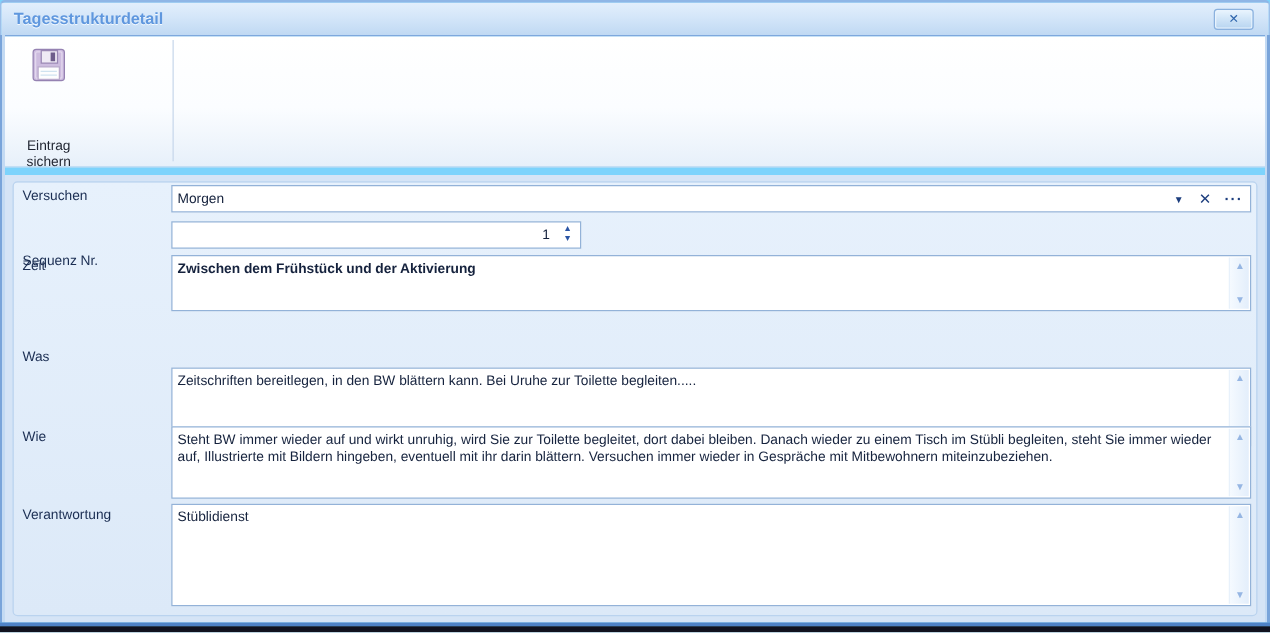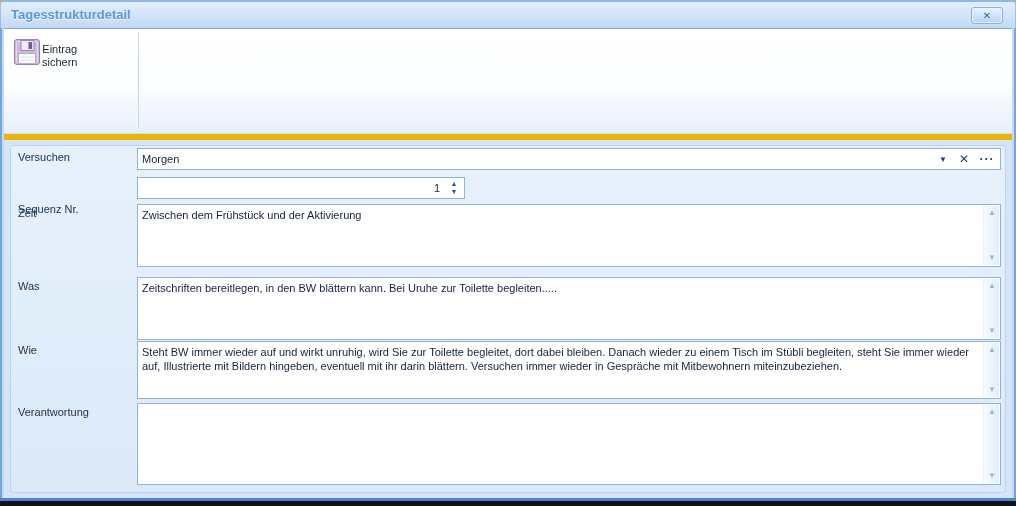--- a/index.html
+++ b/index.html
@@ -1,21 +1,21 @@
 <!DOCTYPE html>
 <html><head>
 <meta charset="utf-8">
 <style>
   * { margin:0; padding:0; box-sizing:border-box; }
   html,body { background:#ffffff; }
   body { font-family:"Liberation Sans","DejaVu Sans",sans-serif; }
 
   .window {
     position:relative; width:1016px; height:506px; overflow:hidden;
-    background:#eab308;
+    background:#7dd3fc;
   }
 
   
   .titlebar {
     position:absolute; top:0; left:0; width:1016px; height:28px;
     background:linear-gradient(#e3effc 0%, #d4e6f9 45%, #c0d9f3 100%);
     border-top:2px solid #8fb6e6;
     border-left:1px solid #9dbfe9; border-right:1px solid #9dbfe9;
     border-radius:4px 4px 0 0;
   }
@@ -46,22 +46,22 @@
     position:absolute; left:4px; right:4px; top:28px; height:106px;
     background:linear-gradient(#ffffff 0%, #fbfdff 55%, #e7f0fa 100%);
     border-top:1px solid #7ea8dd;
     border-bottom:1px solid #cfdff2;
   }
   .ribbon-sep {
     position:absolute; left:134px; top:3px; bottom:4px; width:1px;
     background:#c7d8ec;
   }
   .ribbon-btn {
-    position:absolute; top:4px; display:flex; 
-    align-items:center; cursor:pointer; padding-top:4px;
+    position:absolute; top:4px; display:flex; flex-direction:column;
+    align-items:center; cursor:pointer; padding-top:4px;gap:36px;
   }
   .ribbon-btn .icon28 { width:30px; height:30px; margin-bottom:8px; }
   .ribbon-btn .btn-label {
     font-size:11px; color:#1f2430; text-align:center; line-height:13px;
     white-space:pre-line;
   }
   .btn-save   { left:8px;  width:54px; }
   .btn-cancel { left:64px; width:68px; }
   .group-label {
     position:absolute; left:4px; top:113px; width:130px;
@@ -184,48 +184,49 @@
   <span class="fld-label" style="top:180px;margin-top:23px;">Sequenz Nr.</span>
   <div class="fieldbox spin" style="top:177px;">
     <span class="fld-text">1</span>
     <span class="spinner">
       <span class="sbtn">▲</span>
       <span class="sbtn">▼</span>
     </span>
   </div>
 
   <span class="fld-label" style="top:207px;">Zeit</span>
-  <div class="fieldbox tarea" style="top:204px; height:63px;">
+  <div class="fieldbox tarea" style="top:204px; height:45px;font-weight:bold;">
     <span class="fld-text">Zwischen dem Frühstück und der Aktivierung</span>
     <span class="vscroll">
       <span class="sarrow up">▲</span>
       <span class="sarrow down">▼</span>
     </span>
   </div>
 
   <span class="fld-label" style="top:280px;">Was</span>
-  <div class="fieldbox tarea" style="top:277px; height:63px;">
+  <div class="fieldbox tarea" style="top:294px; height:63px;">
     <span class="fld-text">Zeitschriften bereitlegen, in den BW blättern kann. Bei Uruhe zur Toilette begleiten.....</span>
     <span class="vscroll">
       <span class="sarrow up">▲</span>
       <span class="sarrow down">▼</span>
     </span>
   </div>
 
   <span class="fld-label" style="top:344px;">Wie</span>
   <div class="fieldbox tarea" style="top:341px; height:58px;">
     <span class="fld-text">Steht BW immer wieder auf und wirkt unruhig, wird Sie zur Toilette begleitet, dort dabei bleiben. Danach wieder zu einem Tisch im Stübli begleiten, steht Sie immer wieder auf, Illustrierte mit Bildern hingeben, eventuell mit ihr darin blättern. Versuchen immer wieder in Gespräche mit Mitbewohnern miteinzubeziehen.</span>
     <span class="vscroll">
       <span class="sarrow up">▲</span>
       <span class="sarrow down">▼</span>
     </span>
   </div>
 
   <span class="fld-label" style="top:406px;">Verantwortung</span>
   <div class="fieldbox tarea" style="top:403px; height:82px;">
+    <span class="fld-text">Stüblidienst</span>
     <span class="vscroll">
       <span class="sarrow up">▲</span>
       <span class="sarrow down">▼</span>
     </span>
   </div>
 
   <div class="bottom-blue"></div>
   <div class="bottom-dark"></div>
 
 </div>

